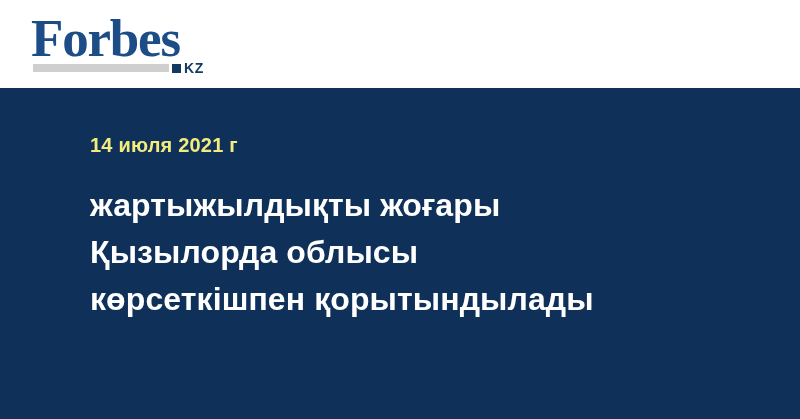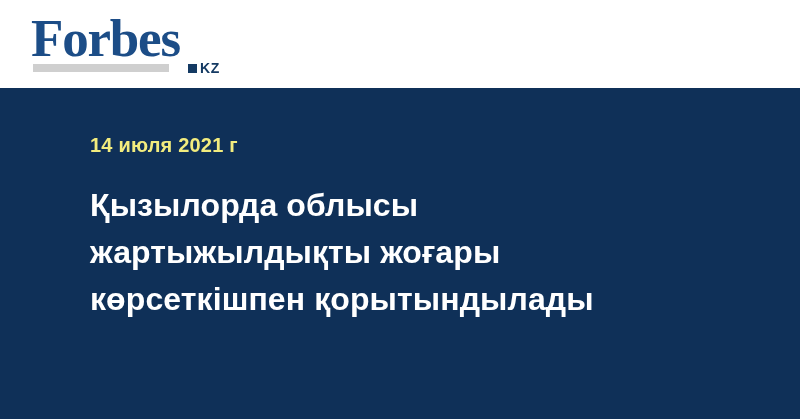--- a/index.html
+++ b/index.html
@@ -64,21 +64,20 @@
     background: #cfcfcf;
   }
 
   .logo-kz {
     position: absolute;
     left: 141px;
     top: 50px;
     height: 12px;
     display: flex;
     align-items: center;
-    margin-left: 16px;
   }
 
   .logo-kz-square {
     width: 9px;
     height: 9px;
     background: #143a63;
     margin-right: 3px;
   }
 
   .logo-kz-text {
@@ -145,18 +144,18 @@
         <span class="logo-kz-text">KZ</span>
       </span>
     </div>
   </div>
 
   <div class="body-band"></div>
 
   <div class="article-date">14 июля 2021 г</div>
 
   <div class="article-headline">
+    <span class="headline-line">жартыжылдықты жоғары</span>
     <span class="headline-line">Қызылорда облысы</span>
-    <span class="headline-line">жартыжылдықты жоғары</span>
     <span class="headline-line">көрсеткішпен қорытындылады</span>
   </div>
 
 </div>
 
 </body></html>

